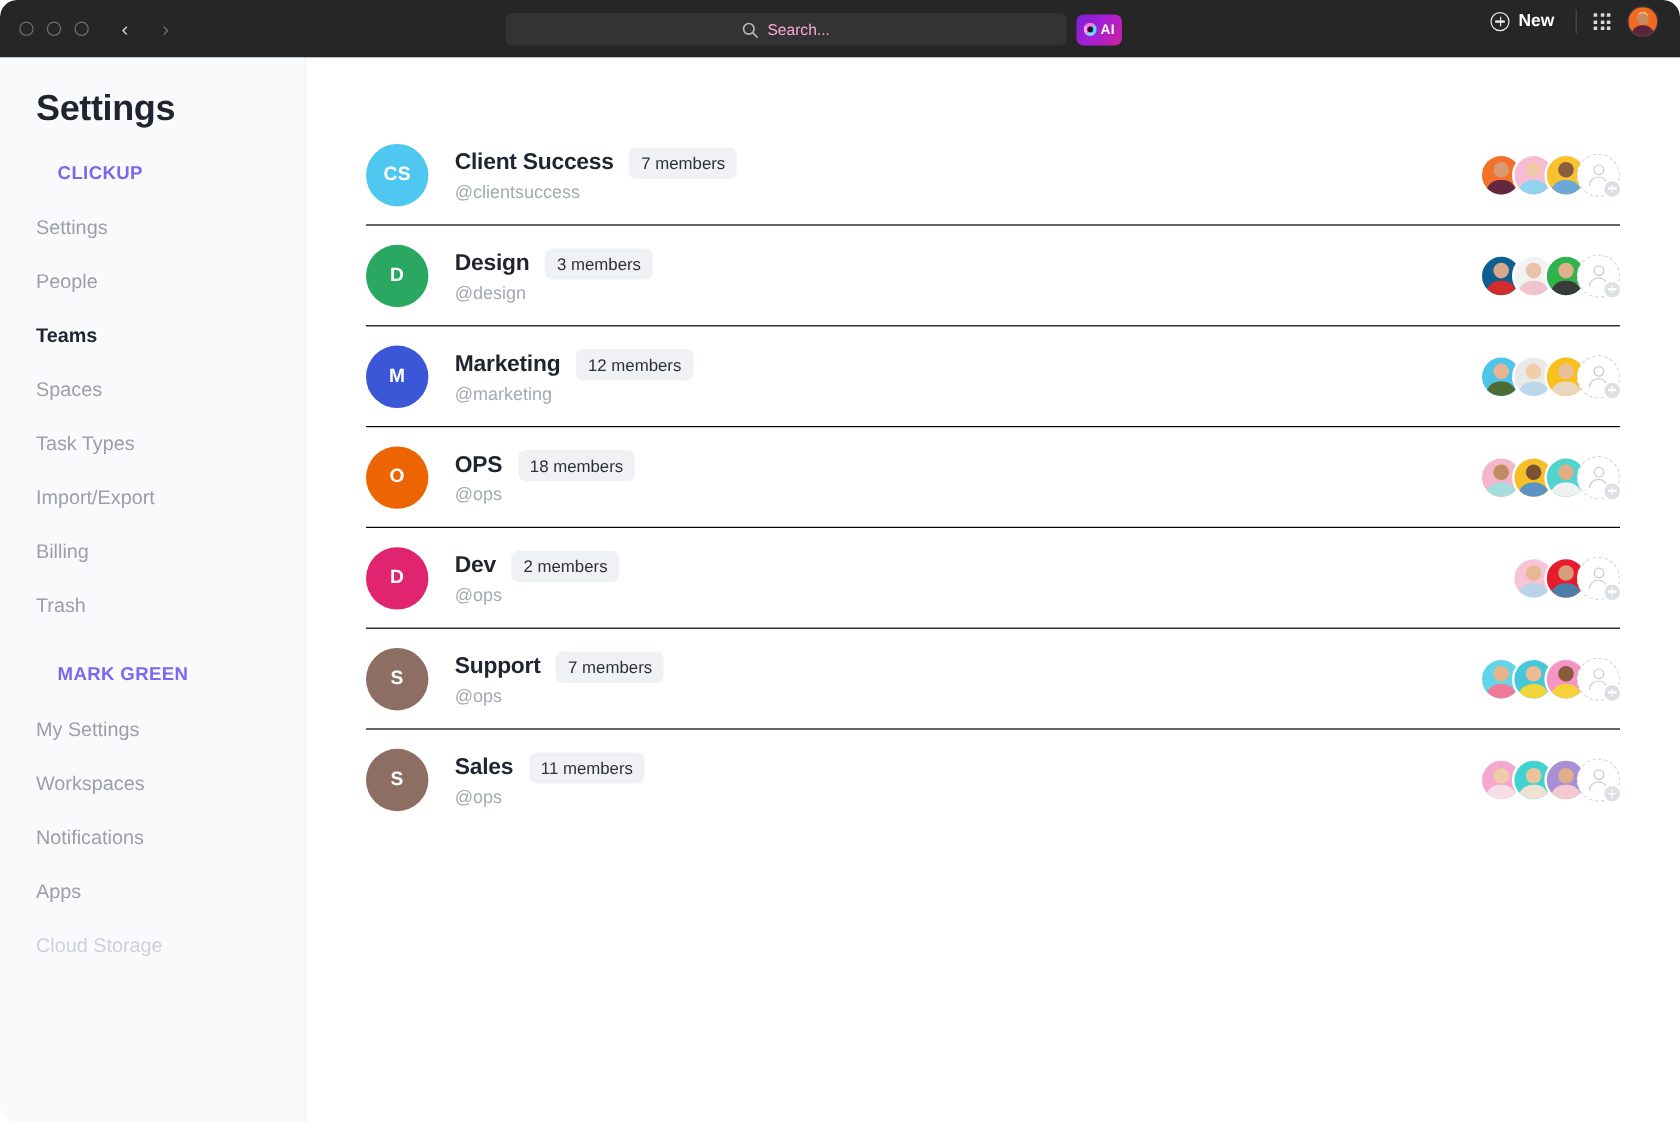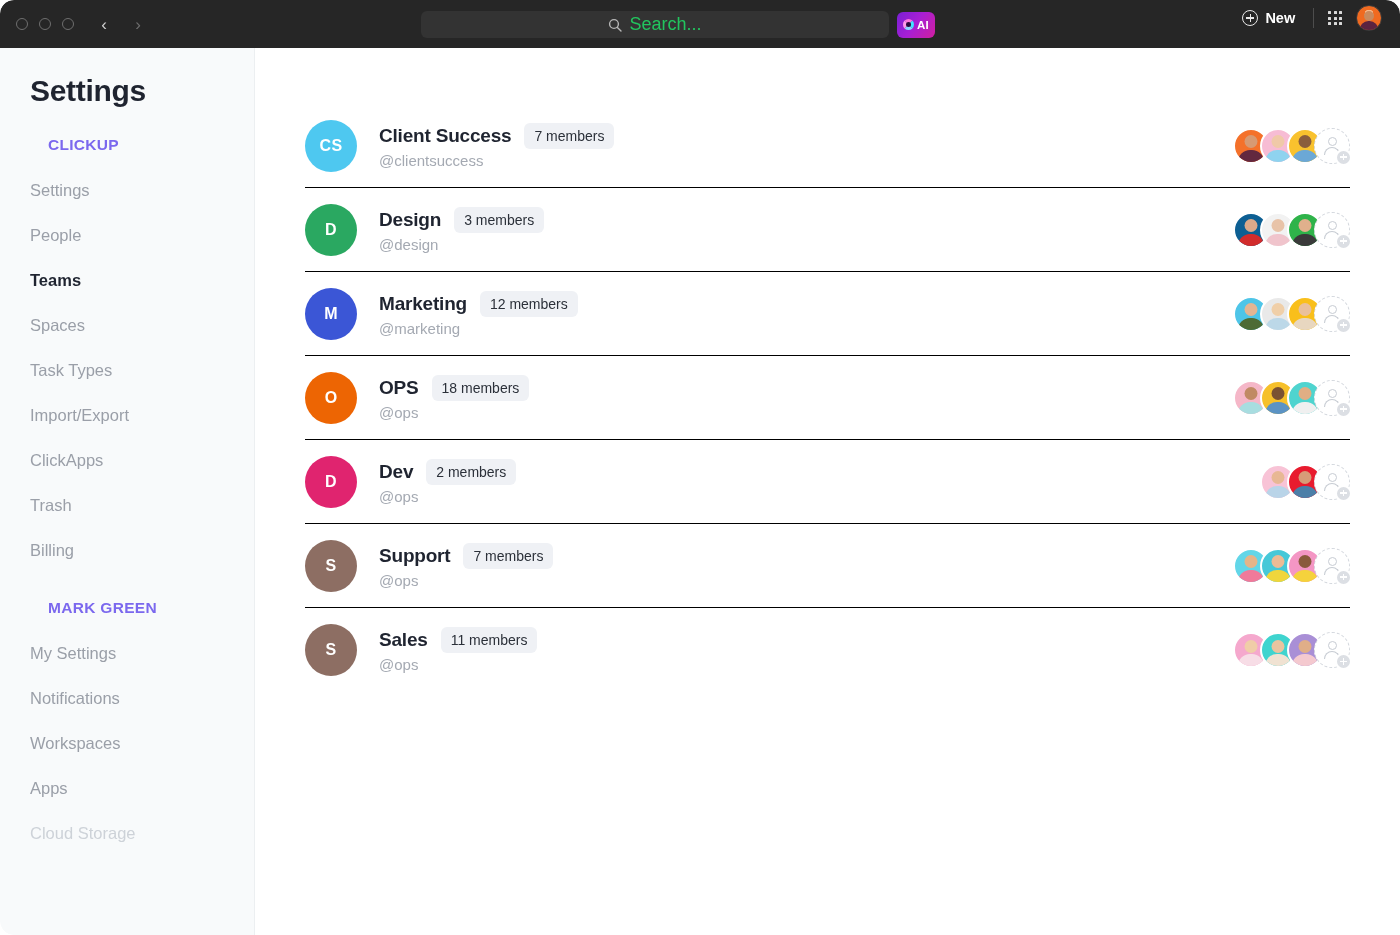--- a/index.html
+++ b/index.html
@@ -76,22 +76,22 @@
     height: 27px;
     background: #333333;
     border-radius: 6px;
     display: flex;
     align-items: center;
     justify-content: center;
     gap: 7px;
   }
   .search-icon svg { display: block; }
   .search-placeholder {
-    color: #22c55e;
-    font-size: 18px;
+    color: #f9a8d4;
+    font-size: 13px;
   }
   .ai-button {
     width: 38px;
     height: 26px;
     border-radius: 6px;
     background: linear-gradient(125deg, #7a1fd6 0%, #a81fd4 48%, #d01f9e 100%);
     display: flex;
     align-items: center;
     justify-content: center;
     gap: 3px;
@@ -433,30 +433,29 @@
   <div class="sidebar">
     <div class="page-title">Settings</div>
 
     <div class="section-head">CLICKUP</div>
     <a class="nav-item">Settings</a>
     <a class="nav-item">People</a>
     <a class="nav-item active">Teams</a>
     <a class="nav-item">Spaces</a>
     <a class="nav-item">Task Types</a>
     <a class="nav-item">Import/Export</a>
-    <a class="nav-item">ClickApps</a>
+    <a class="nav-item">Billing</a>
     <a class="nav-item">Trash</a>
-    <a class="nav-item">Billing</a>
 
     <div class="nav-gap"></div>
 
     <div class="section-head">MARK GREEN</div>
     <a class="nav-item">My Settings</a>
+    <a class="nav-item">Workspaces</a>
     <a class="nav-item">Notifications</a>
-    <a class="nav-item">Workspaces</a>
     <a class="nav-item">Apps</a>
     <a class="nav-item faded">Cloud Storage</a>
   </div>
 
   <div class="main">
     <div class="team-list" id="teams-list">
         <div class="team-row">
           <div class="team-avatar" style="background: rgb(78, 200, 240);">CS</div>
           <div class="team-meta">
             <div class="team-name-line">

